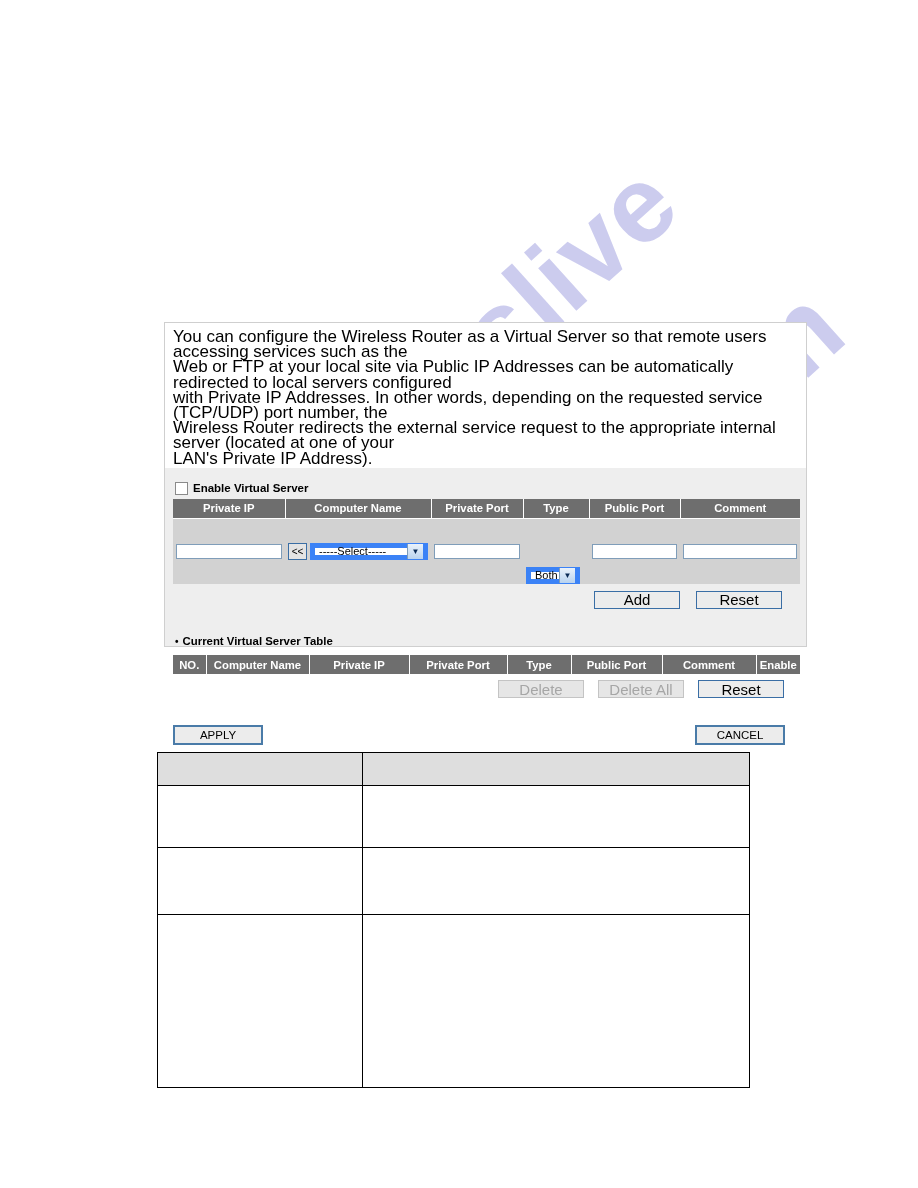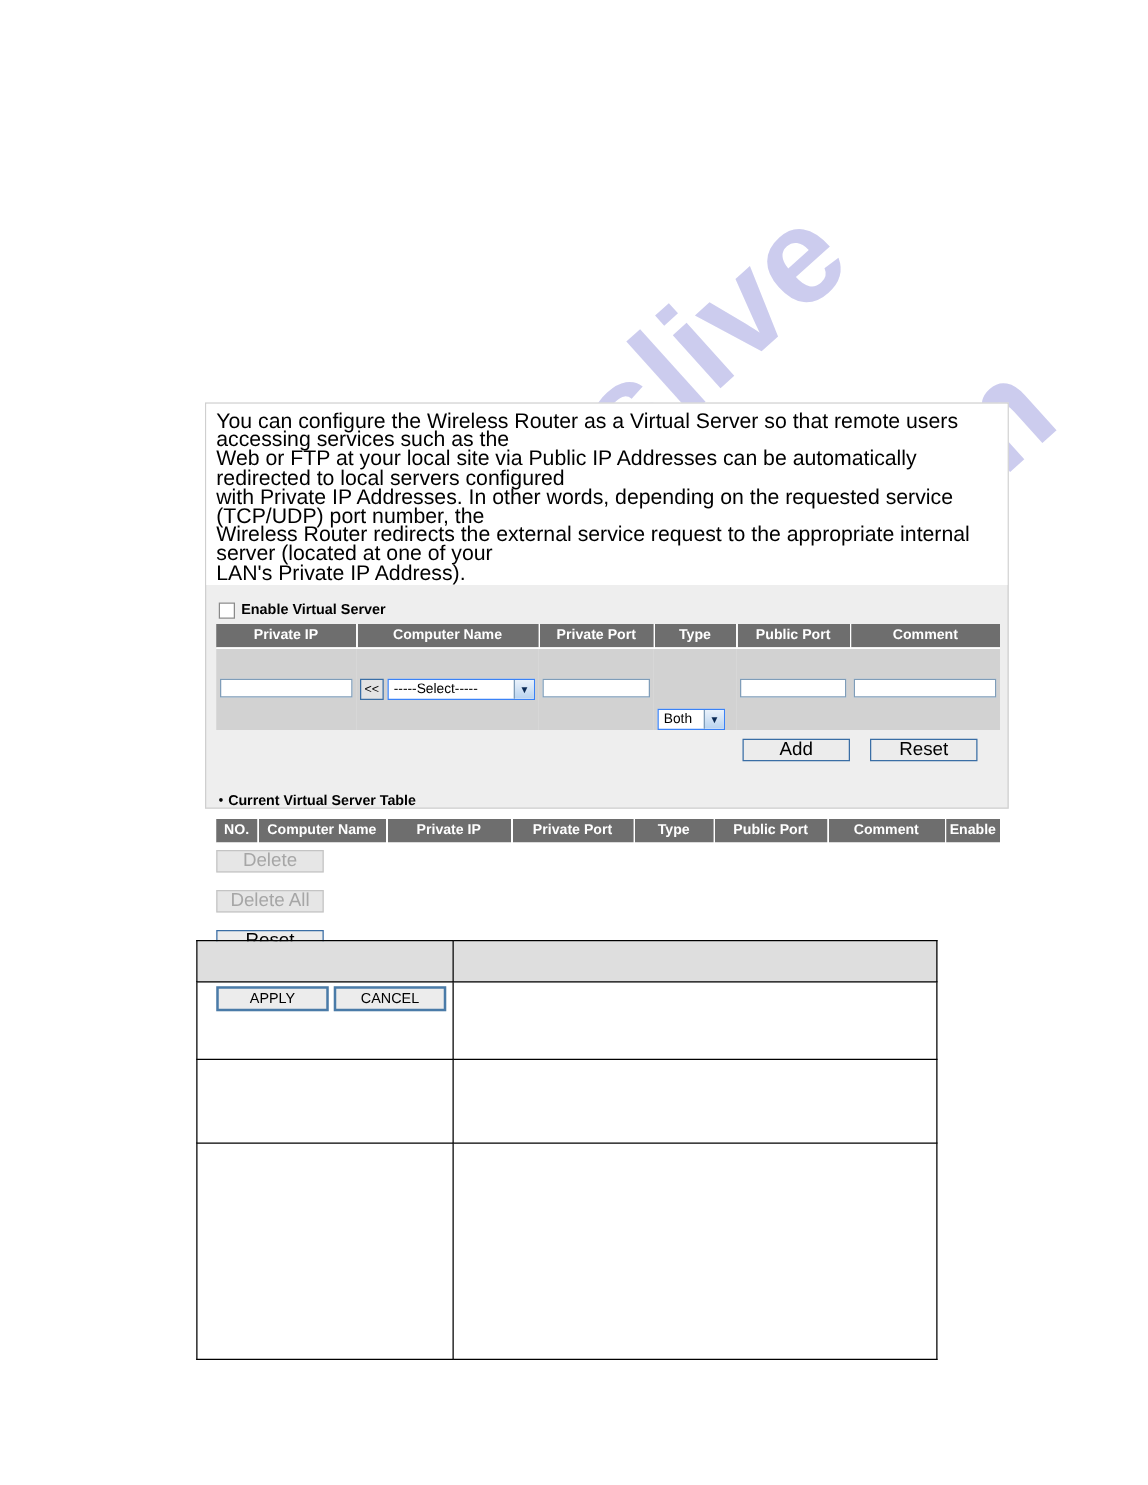--- a/index.html
+++ b/index.html
@@ -143,21 +143,21 @@
     line-height: 15px;
     text-align: center;
     color: #000;
     box-sizing: border-box;
     font-family: "Liberation Sans", sans-serif;
     cursor: pointer;
   }
   .sel {
     height: 17px;
     background: #ffffff;
-    border: 1px solid #3b82f6;
+    border: 5px solid #3b82f6;
     display: flex;
     align-items: center;
     justify-content: space-between;
     font-size: 11px;
     padding: 0 0 0 4px;
     box-sizing: border-box;
     color: #000;
     flex: 1;
     cursor: pointer;
   }
@@ -213,27 +213,26 @@
     vertical-align: middle;
     margin-right: 4px;
   }
 
   .btn-row2 {
     display: flex;
     justify-content: flex-end;
     gap: 14px;
     margin-top: 5px;
     padding-right: 14px;
-    flex-direction: column;
   }
 
   .apply-row {
     display: flex;
-    justify-content: flex-start;
-    gap: 4px;
+    justify-content: space-between;
+    gap: 20px;
     margin-top: 27px;
     padding-right: 13px;
   }
   .btn-wide {
     width: 90px;
     height: 20px;
     background: #ececec;
     border: 2px solid #4a7ba8;
     font-size: 11.5px;
     font-family: "Liberation Sans", sans-serif;

